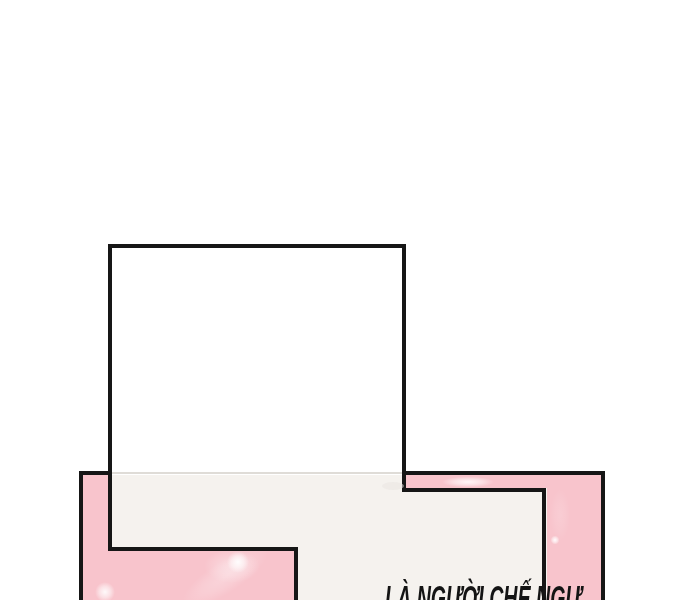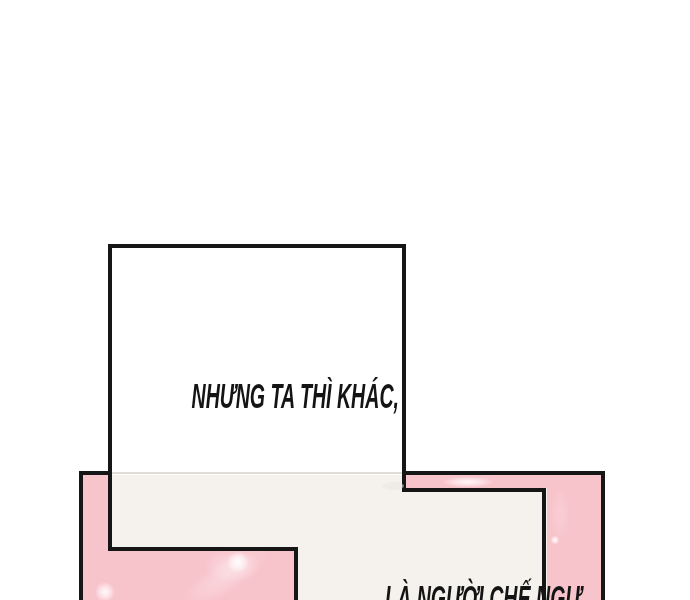--- a/index.html
+++ b/index.html
@@ -73,21 +73,18 @@
     <path class="ink" d="M404,490 H544 V606"></path>
     <path class="ink" d="M110,549 H296 V606"></path>
 
     <rect class="bubble-top-fill" x="108" y="244" width="298" height="231"></rect>
     <path class="ink" d="M110,549 L110,246 L404,246 L404,490"></path>
 
     <path class="faint" d="M112,473 H402" fill="none"></path>
     <ellipse cx="393" cy="486" rx="11" ry="4" fill="#e9e6e1" opacity="0.55"></ellipse>
   </svg>
 
-  <div class="dialogue dlg-top">
-    <span class="tx">NHƯNG TA THÌ KHÁC,</span>
-  </div>
 
   <div class="dialogue dlg-bottom">
     <span class="tx">LÀ NGƯỜI CHẾ NGỰ</span>
   </div>
 
 </div>
 
 </body></html>

